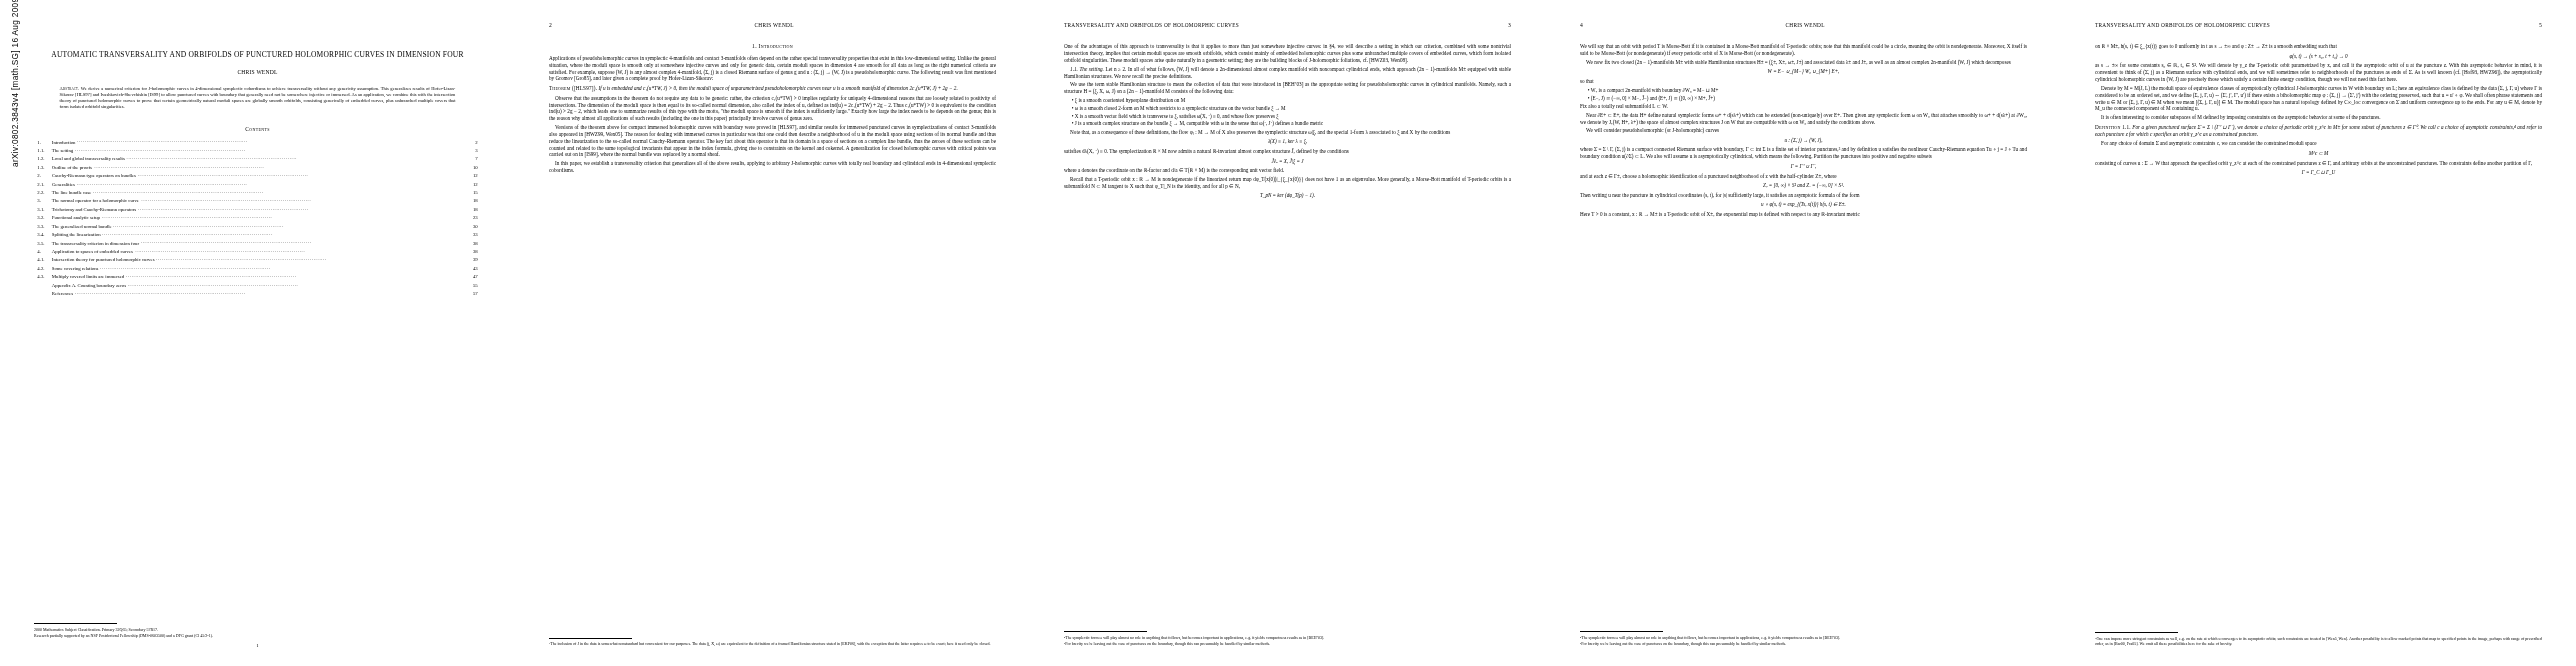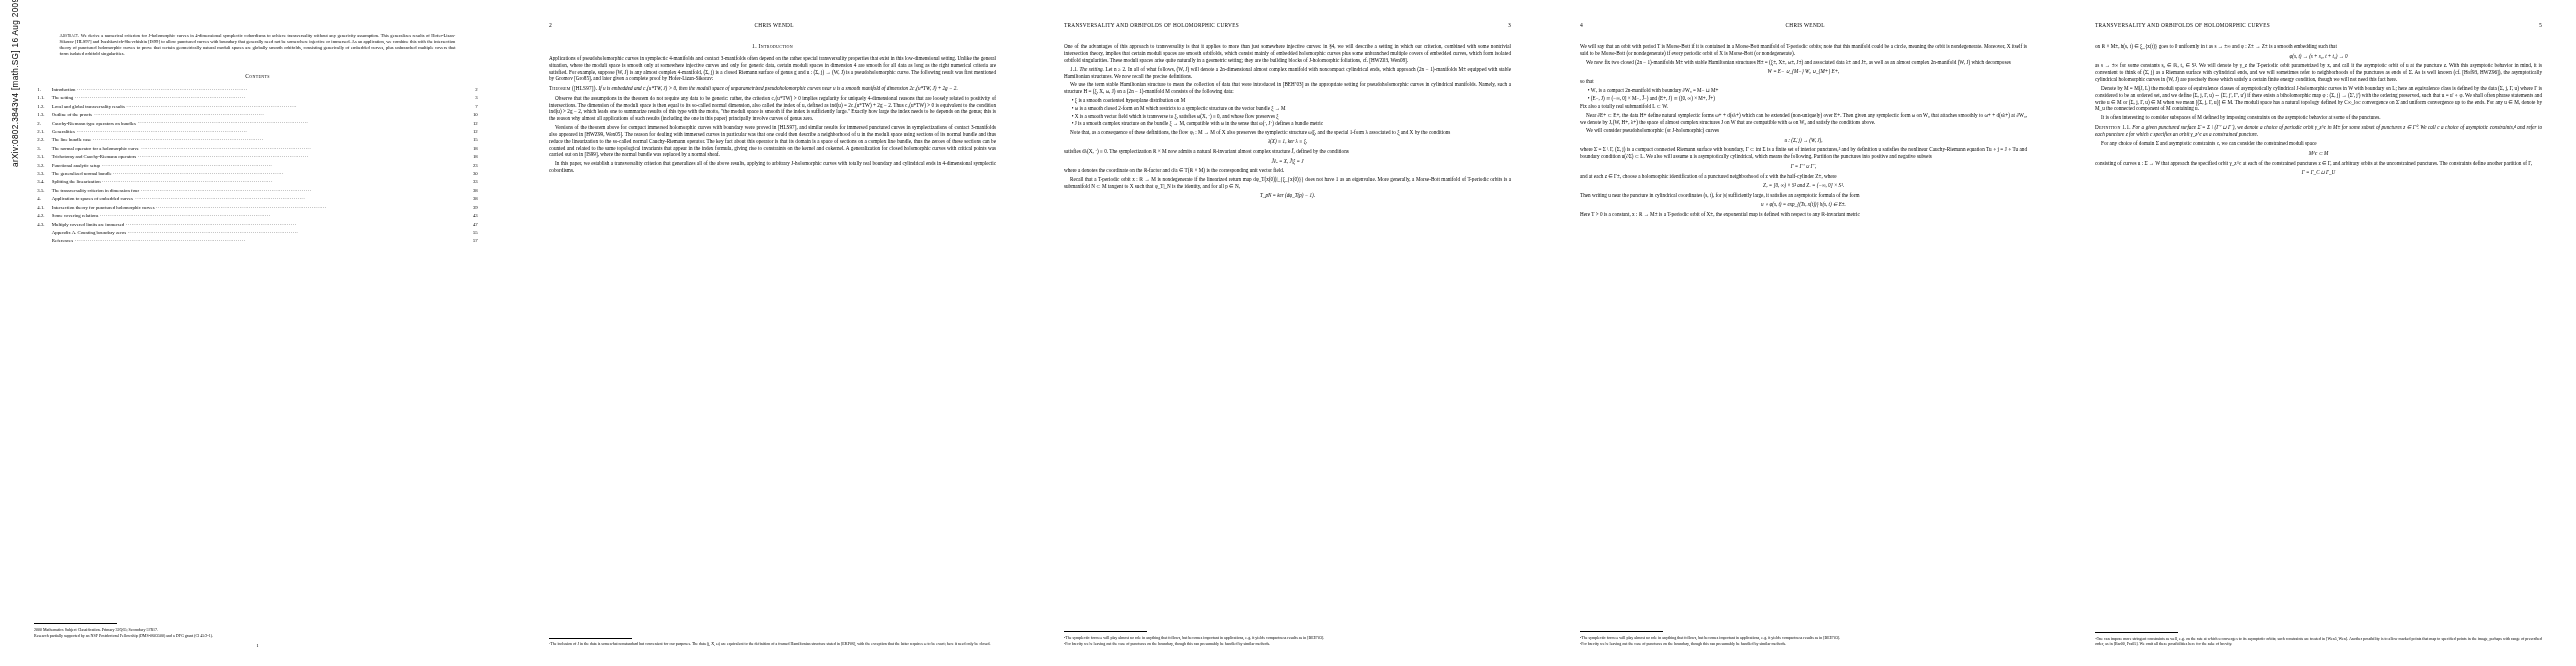--- a/index.html
+++ b/index.html
@@ -188,20 +188,24 @@
   .it { font-style: italic; }
 </style>
 </head>
 <body>
 
 <div class="sheet">
 
   <div class="arxiv-stamp">arXiv:0802.3843v4  [math.SG]  16 Aug 2009</div>
 
   <div class="page p1">
+    <div class="title-block">
+      <div class="doc-title">AUTOMATIC TRANSVERSALITY AND ORBIFOLDS OF PUNCTURED HOLOMORPHIC CURVES IN DIMENSION FOUR</div>
+      <div class="doc-author">CHRIS WENDL</div>
+    </div>
     <div class="abstract">
       <span class="lead">Abstract.</span>
       <span>We derive a numerical criterion for J-holomorphic curves in 4-dimensional symplectic cobordisms to achieve transversality without any genericity assumption. This generalizes results of Hofer-Lizan-Sikorav [HLS97] and Ivashkovich-Shevchishin [IS99] to allow punctured curves with boundary that generally need not be somewhere injective or immersed. As an application, we combine this with the intersection theory of punctured holomorphic curves to prove that certain geometrically natural moduli spaces are globally smooth orbifolds, consisting generically of embedded curves, plus unbranched multiple covers that form isolated orbifold singularities.</span>
     </div>
     <div class="contents-head">Contents</div>
     <div class="toc">
       <div class="toc-row">
           <span class="toc-num">1.</span>
           <span class="toc-label">Introduction</span>
           <span class="toc-dots">..........................................................................................</span>

